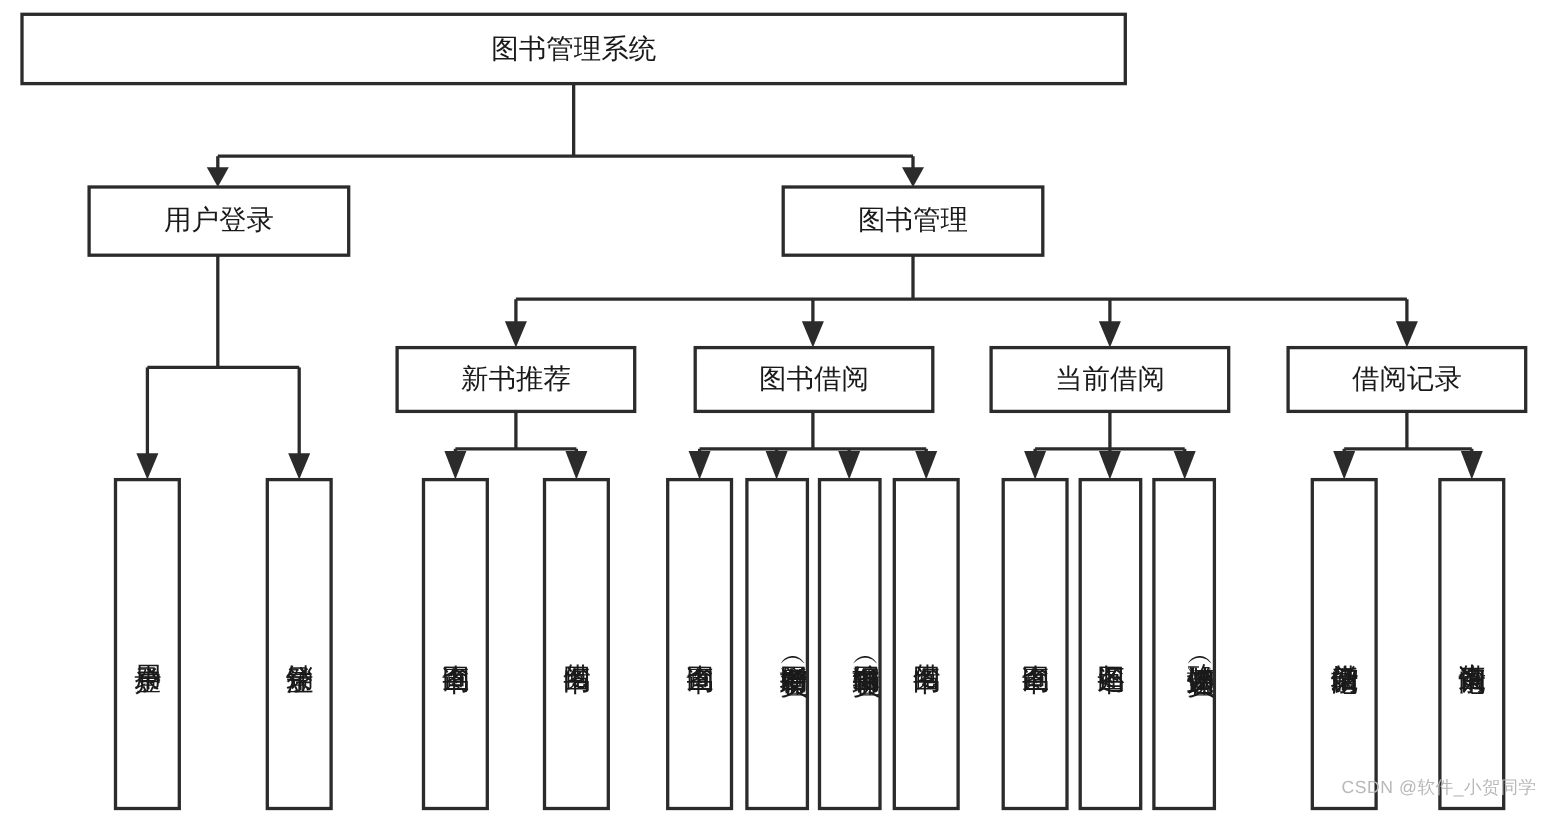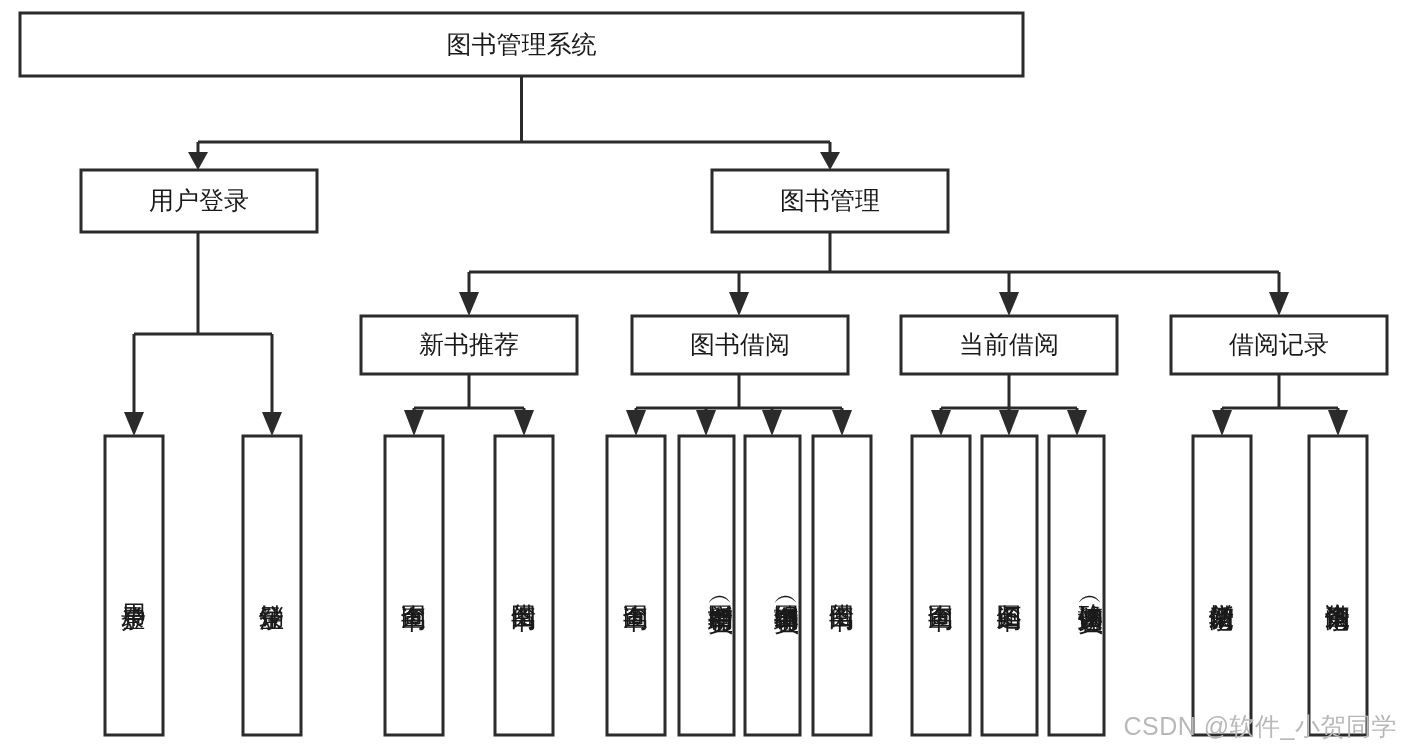--- a/index.html
+++ b/index.html
@@ -62,23 +62,23 @@
     font-size: 25px;
     line-height: 1.04;
     color: #1a1a1a;
     letter-spacing: 1px;
     white-space: nowrap;
     pointer-events: none;
   }
   .watermark {
     position: absolute;
     right: 8px;
-    bottom: 4px;
-    font-family: "Liberation Sans", "DejaVu Sans", sans-serif;
-    font-size: 25px;
+    bottom: 20px;
+    font-family: "Liberation Sans", "DejaVu Sans", sans-serif;
+    font-size: 16px;
     color: #b8b8b8;
     white-space: nowrap;
     letter-spacing: 0.5px;
     margin-top: 48px;
   }
 </style>
 </head>
 <body>
 
 <div id="diagram-root">

